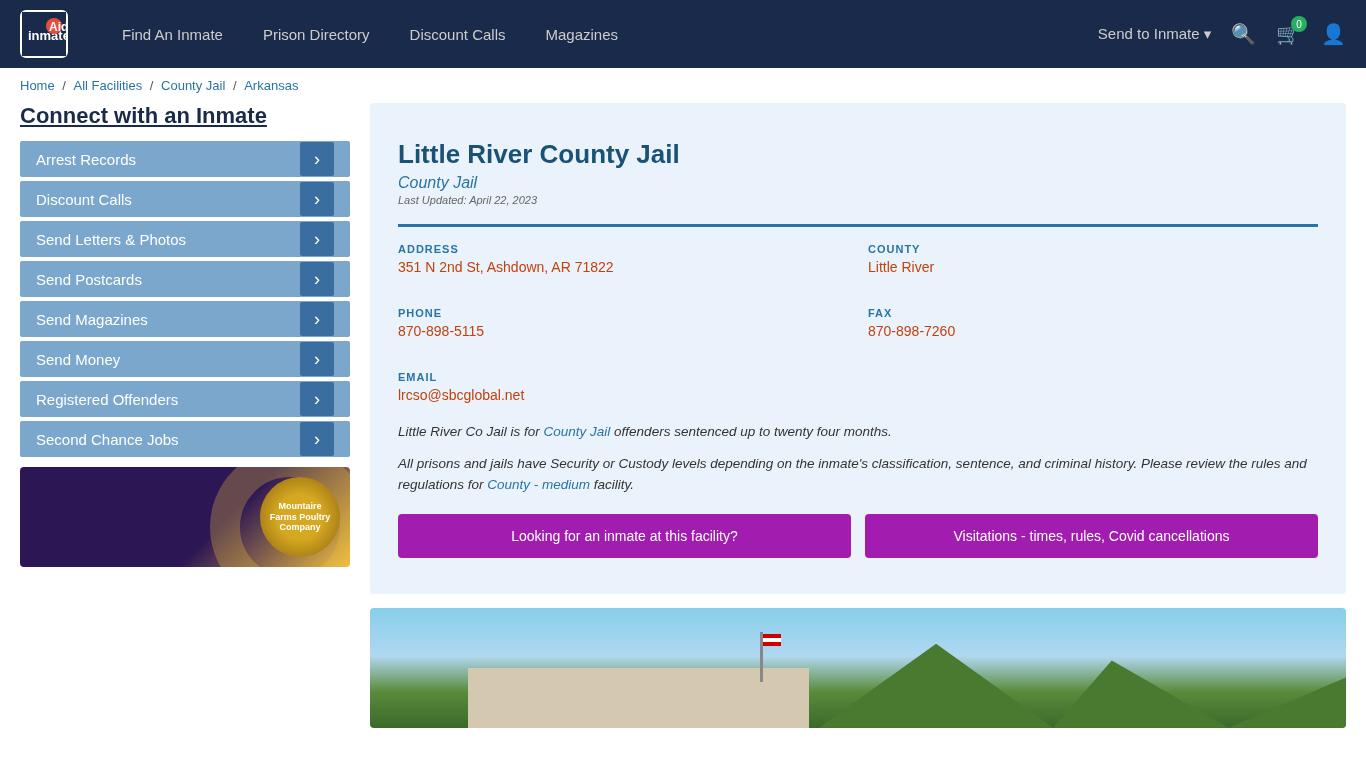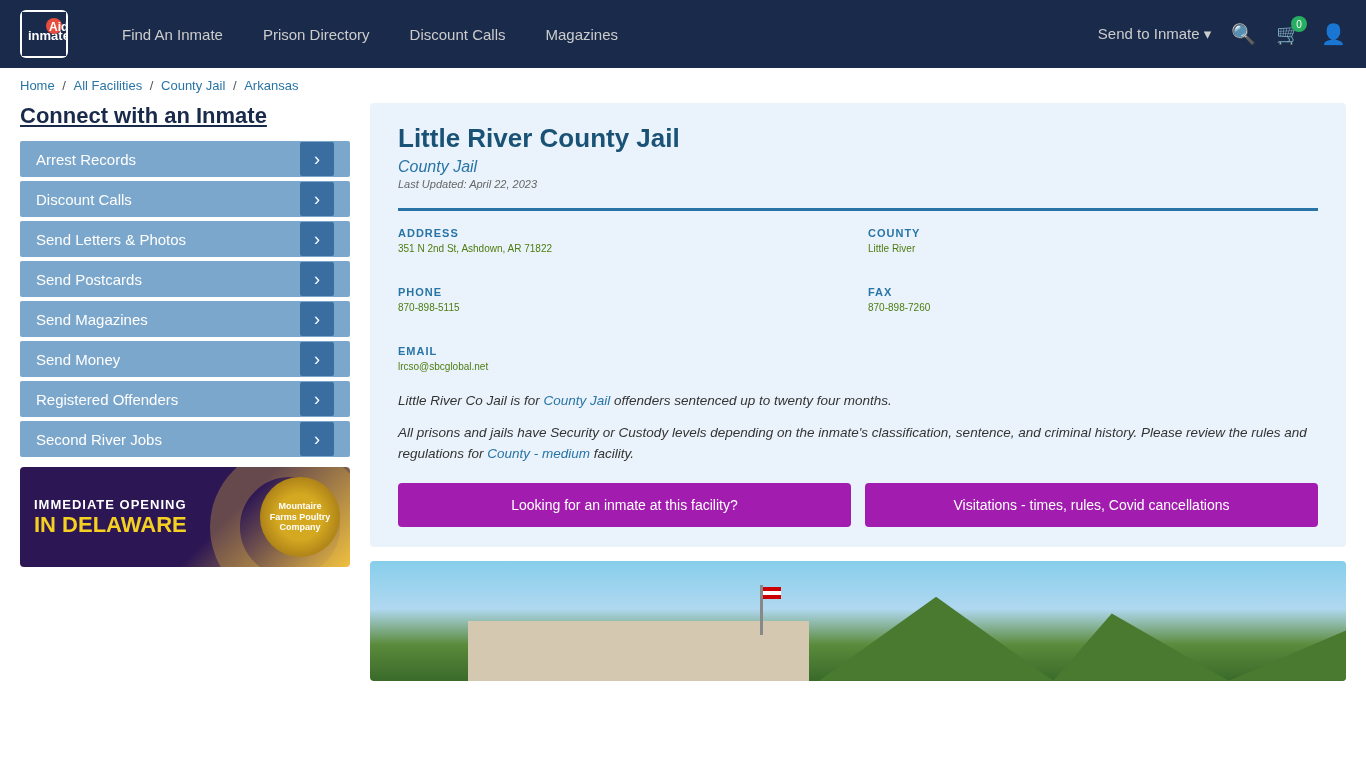--- a/index.html
+++ b/index.html
@@ -193,21 +193,21 @@
       opacity: 0.3;
     }
 
     
     .content {
       flex: 1;
     }
     .facility-card {
       background: #eaf3fb;
       border-radius: 4px;
-      padding: 20px 28px;
+      padding: 36px 28px;
       margin-bottom: 14px;
     }
     .facility-name {
       font-size: 26px;
       font-weight: bold;
       color: #1a5276;
       margin-bottom: 4px;
     }
     .facility-type {
       font-size: 16px;
@@ -230,22 +230,22 @@
       margin-bottom: 18px;
     }
     .info-label {
       font-size: 11px;
       font-weight: bold;
       color: #2874a6;
       letter-spacing: 1px;
       margin-bottom: 4px;
     }
     .info-value {
-      font-size: 10px;
-      color: #4d7c0f;
+      font-size: 14px;
+      color: #c2410c;
     }
     .description-text {
       font-size: 13.5px;
       color: #333;
       line-height: 1.6;
       font-style: italic;
       margin-bottom: 10px;
     }
     .description-text a {
       color: #2874a6;
@@ -381,31 +381,27 @@
       </div>
       <div class="sidebar-item">
         <span>Send Money</span>
         <span class="sidebar-arrow">›</span>
       </div>
       <div class="sidebar-item">
         <span>Registered Offenders</span>
         <span class="sidebar-arrow">›</span>
       </div>
       <div class="sidebar-item">
-        <span>Second River Jobs</span>
+        <span>Second Chance Jobs</span>
         <span class="sidebar-arrow">›</span>
       </div>
     </div>
 
     <div class="ad-banner">
       <div class="ad-arc"></div>
-      <div class="ad-text">
-        <div class="ad-immediate">IMMEDIATE OPENING</div>
-        <div class="ad-state">IN DELAWARE</div>
-      </div>
       <div class="ad-logo-circle">
         <span style="white-space:pre-line;">Mountaire
 Farms Poultry Company</span>
       </div>
     </div>
   </aside>
 
   <main class="content">
 
     <div class="facility-card">

